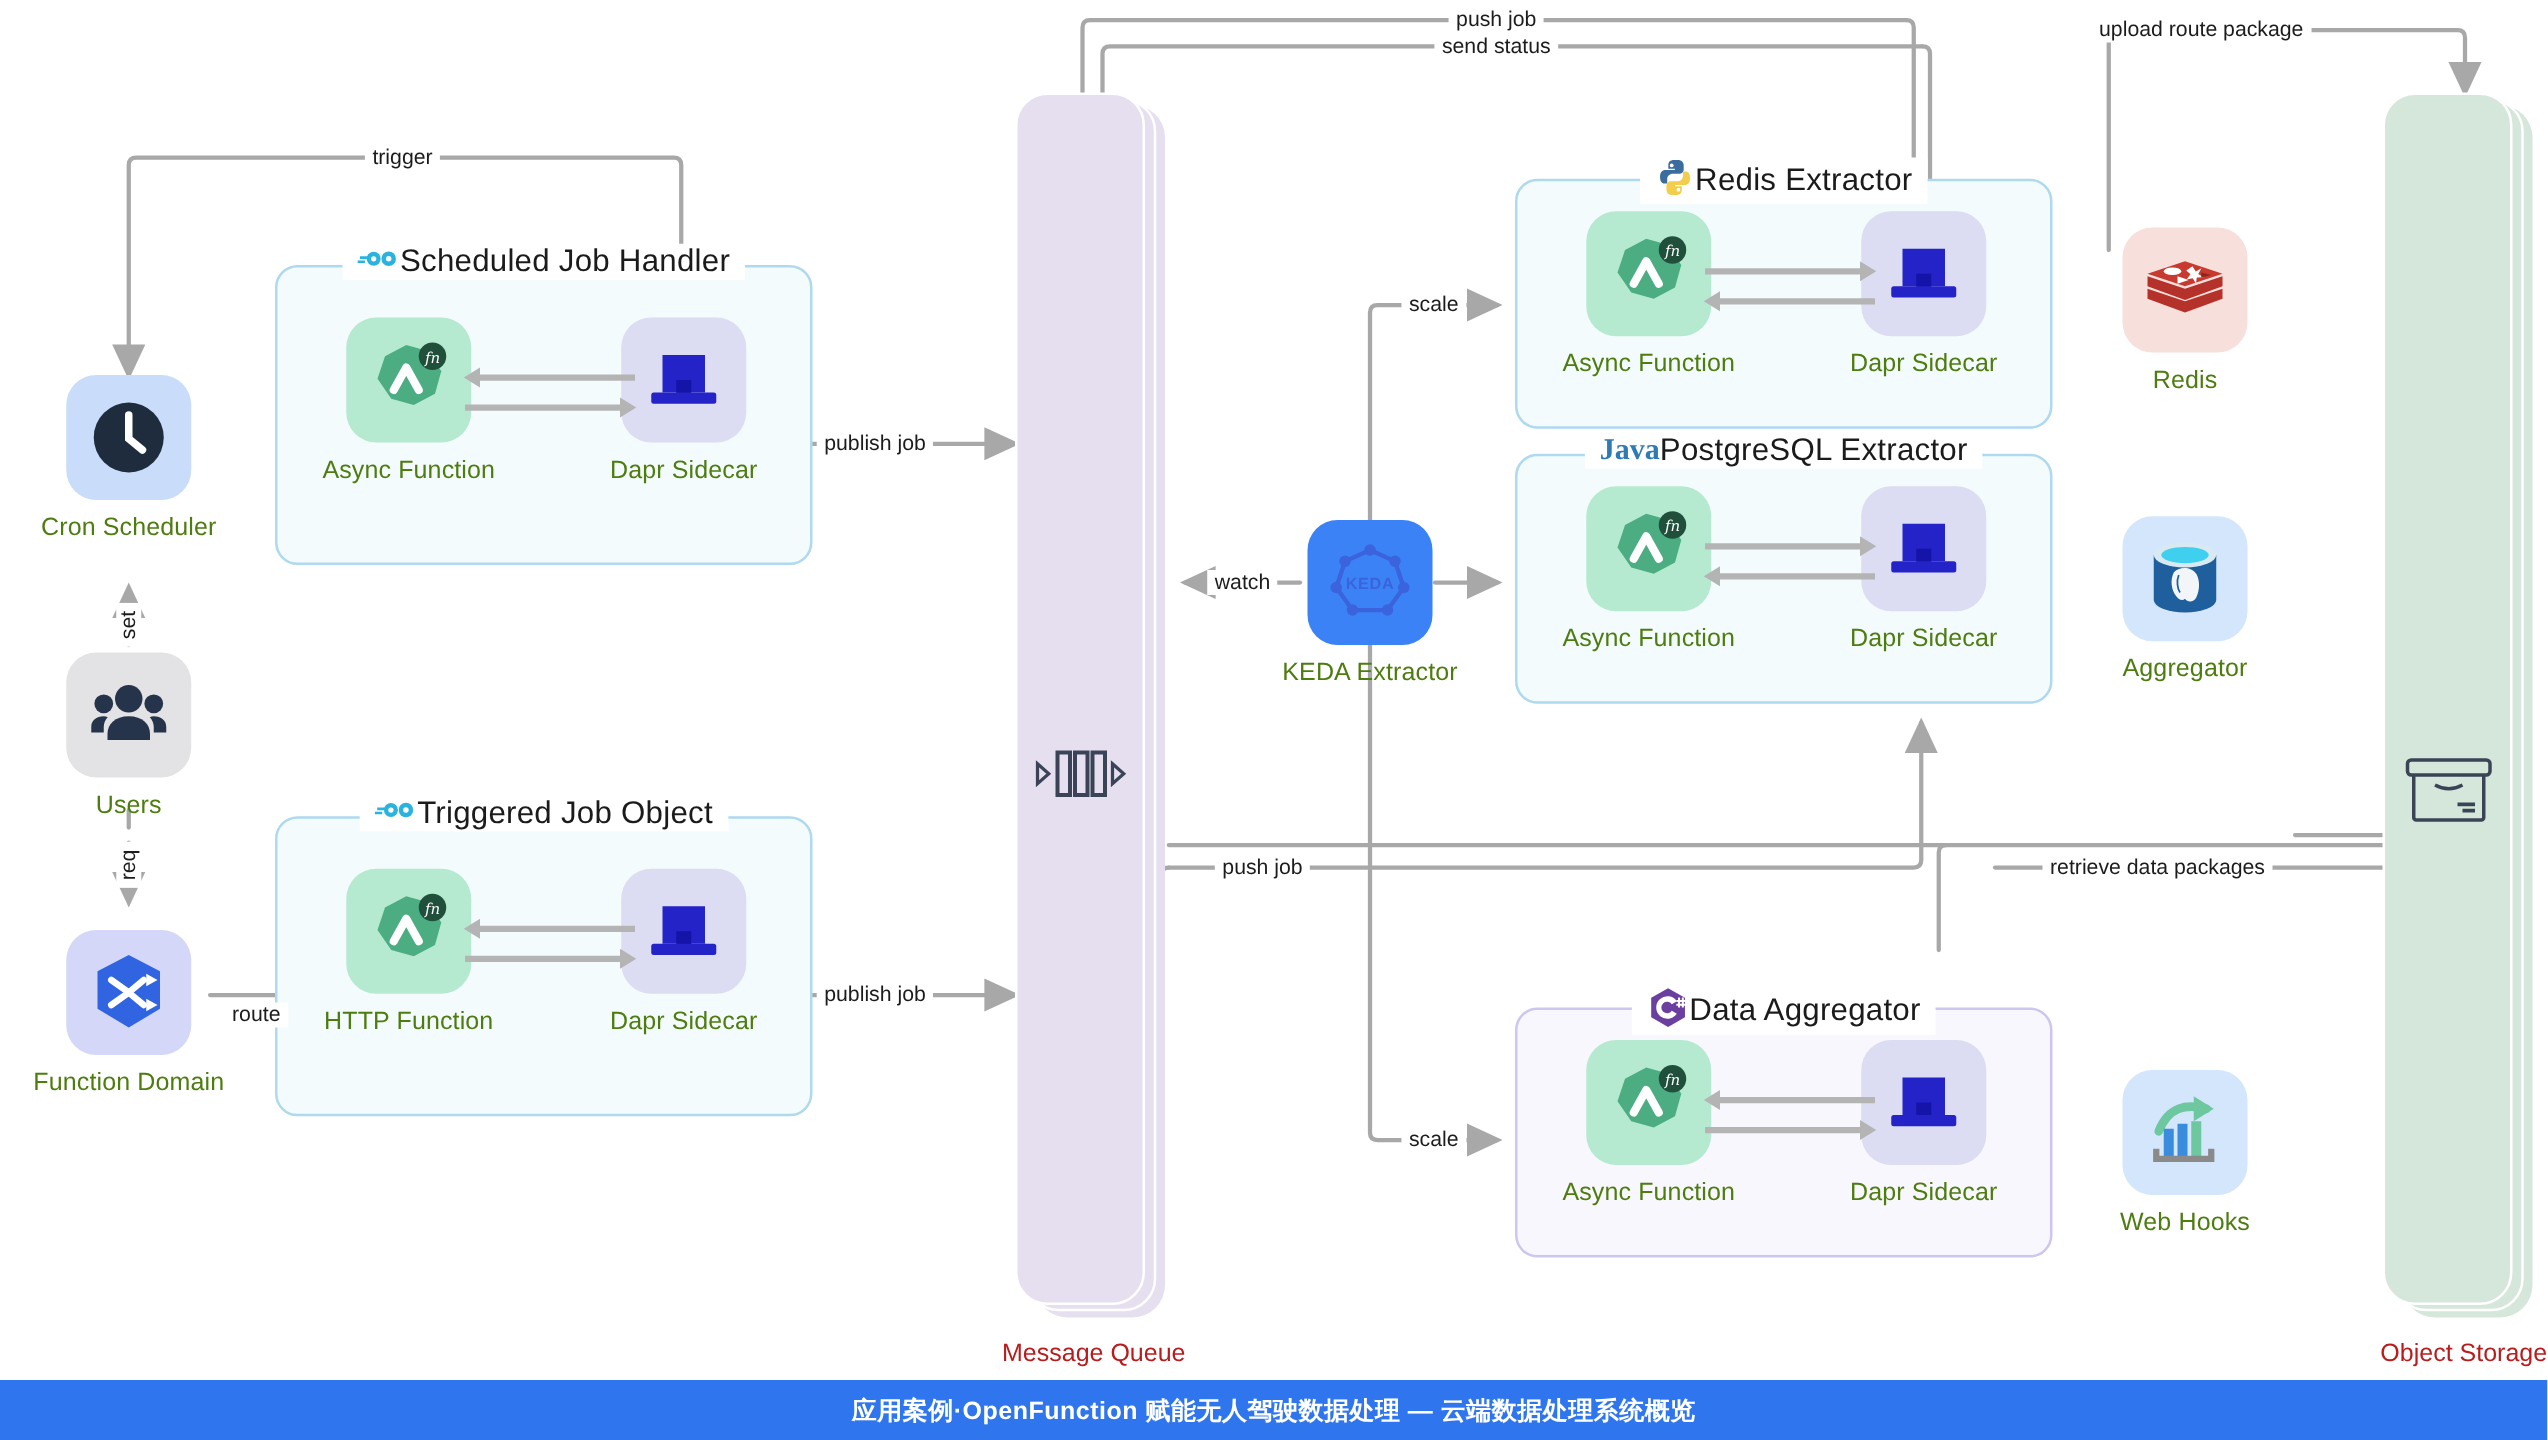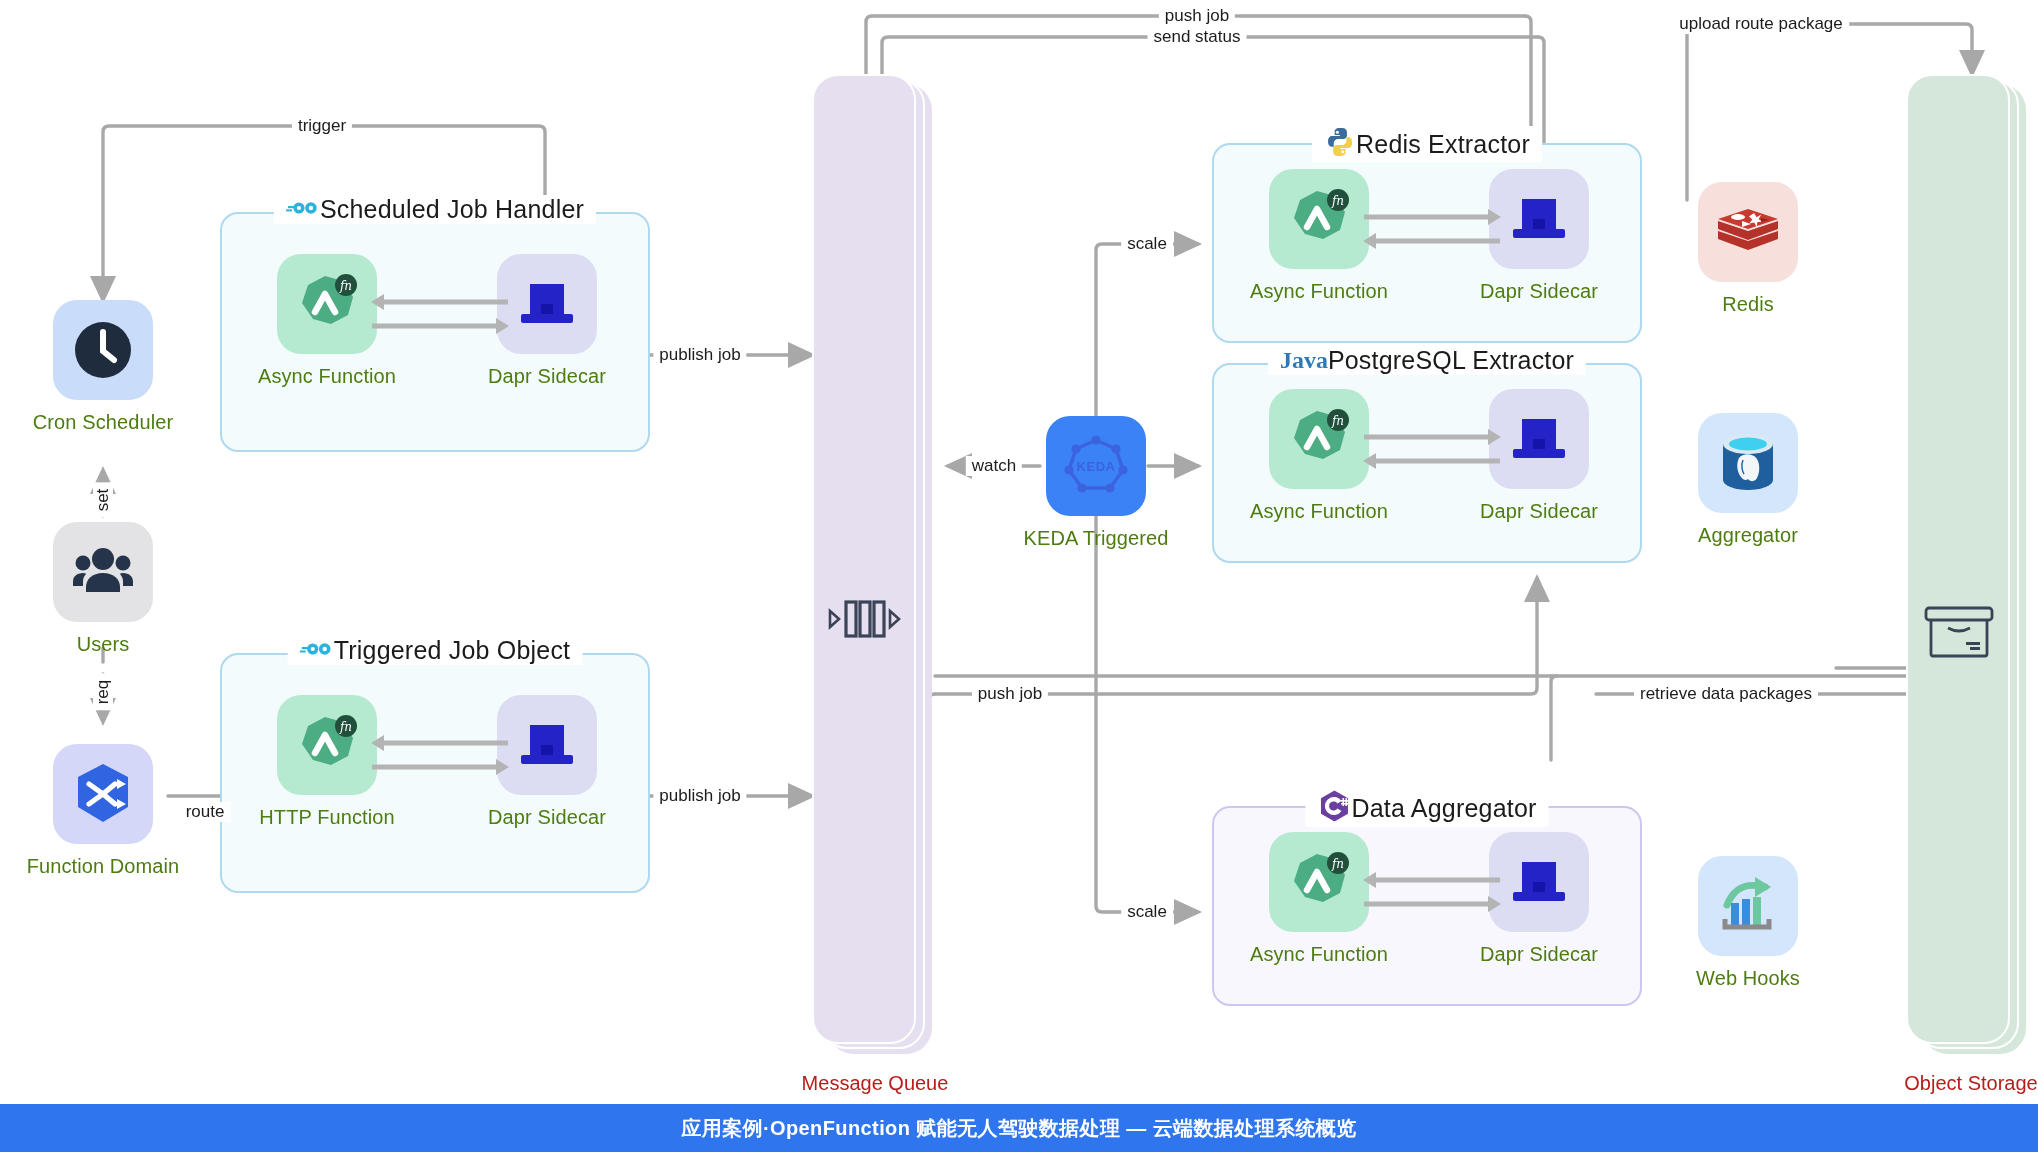--- a/index.html
+++ b/index.html
@@ -284,21 +284,21 @@
             <circle cx="54" cy="17" r="4.6"></circle>
             <circle cx="61" cy="38" r="4.6"></circle>
           <circle cx="48" cy="56" r="4.6"></circle>
             <circle cx="20" cy="56" r="4.6"></circle>
             <circle cx="7" cy="38" r="4.6"></circle>
             <circle cx="14" cy="17" r="4.6"></circle>
         </g>
         <text x="34" y="39" font-size="13" fill="#3b63de" text-anchor="middle" font-family="Liberation Sans, sans-serif" font-weight="bold" letter-spacing="0.5">KEDA</text>
       </svg>
     </div>
-    <div class="node-label">KEDA Triggered</div>
+    <div class="node-label">KEDA Extractor</div>
   </div>
 
   <div class="group" style="left:1212px; top:143px; width:430px; height:200px;">
     <div class="group-title">
       <span>
         <svg width="32" height="32" viewBox="0 0 32 32">
           <path d="M15.6 2c-4 0-5 1.8-5 4.2v2.8h5.2v1H8.2C5.7 10 4 11.7 4 15.6c0 3.3 1.2 5.2 3.5 5.2h2.2v-3.5c0-2.4 2-4.3 4.4-4.3h5.3c2 0 3.5-1.6 3.5-3.5V6.2C22.9 3.8 21 2 18.4 2h-2.8z" fill="#3a6d9e"></path>
           <circle cx="13.3" cy="6.3" r="1.5" fill="#fff"></circle>
           <path d="M16.4 30c4 0 5-1.8 5-4.2v-2.8h-5.2v-1h7.6c2.5 0 4.2-1.7 4.2-5.6 0-3.3-1.2-5.2-3.5-5.2h-2.2v3.5c0 2.4-2 4.3-4.4 4.3h-5.3c-2 0-3.5 1.6-3.5 3.5v3.3c0 2.4 1.9 4.2 4.5 4.2h2.8z" fill="#f3ce4c"></path>
           <circle cx="18.7" cy="25.7" r="1.5" fill="#fff"></circle>

